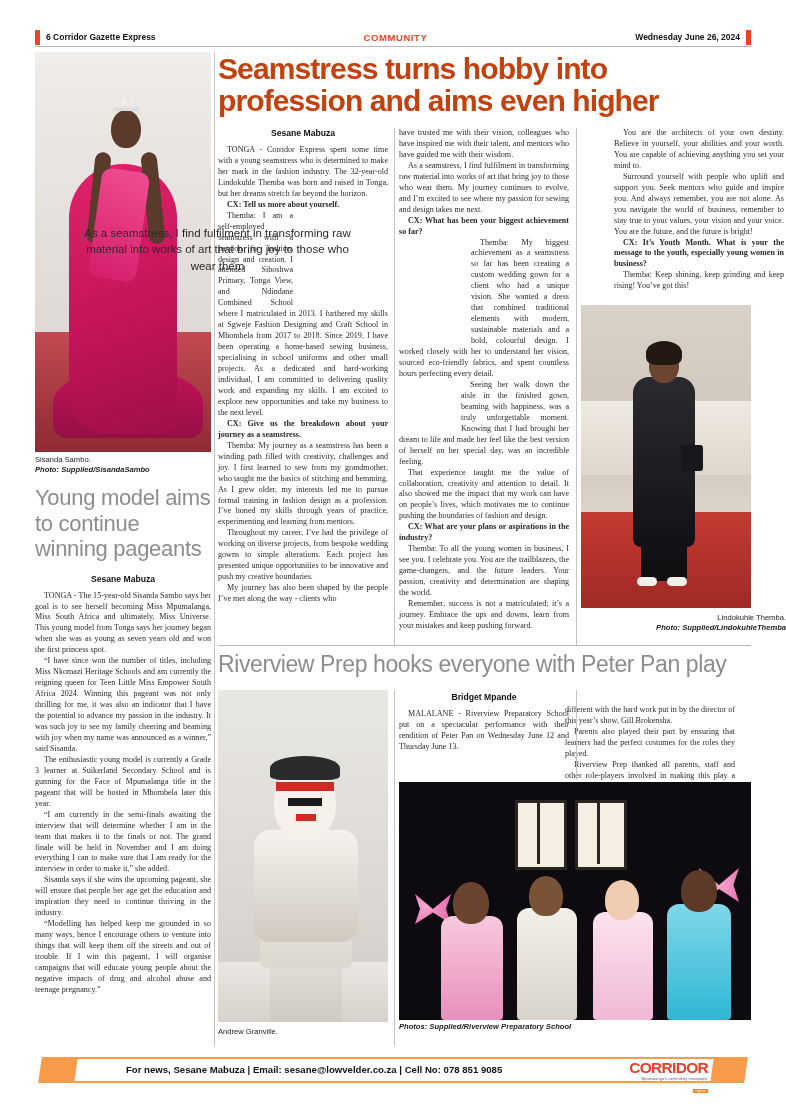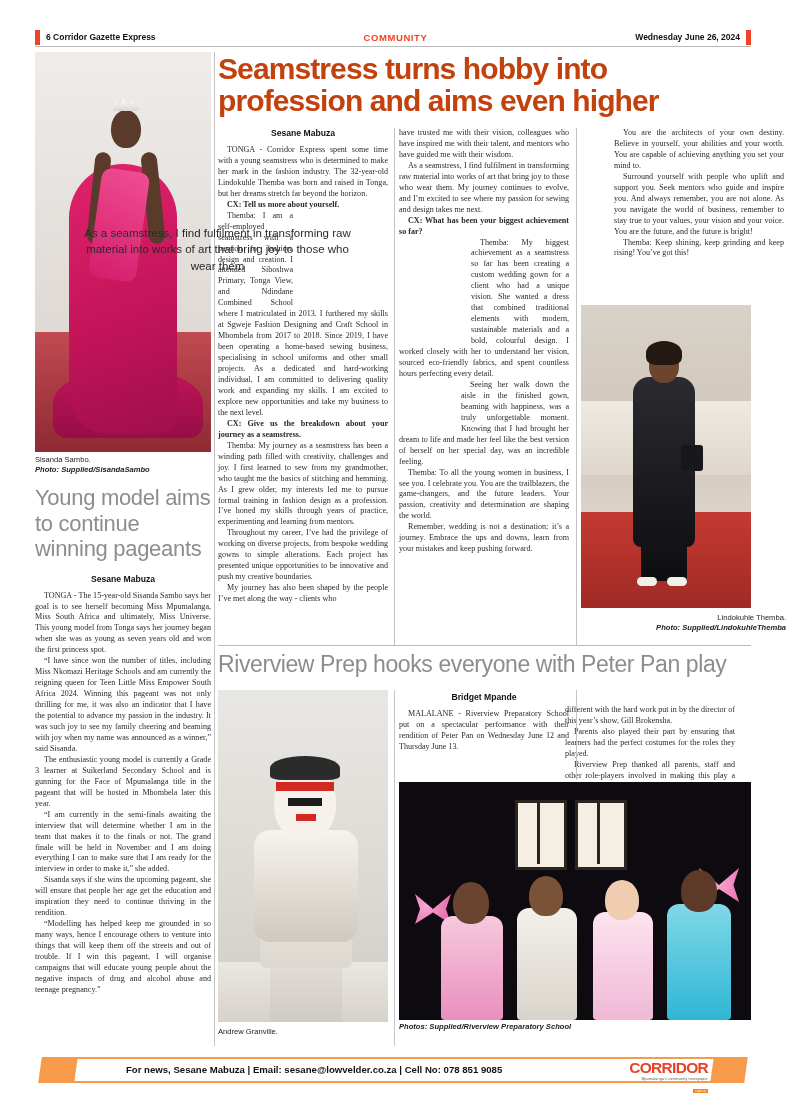--- a/index.html
+++ b/index.html
@@ -429,21 +429,21 @@
 
     <div class="sec-head">Young model aims to continue winning pageants</div>
 
     <div class="byline">Sesane Mabuza</div>
 
     <div class="body-col">
       <p>TONGA - The 15-year-old Sisanda Sambo says her goal is to see herself becoming Miss Mpumalanga, Miss South Africa and ultimately, Miss Universe. This young model from Tonga says her journey began when she was as young as seven years old and won the first princess spot.</p>
       <p>“I have since won the number of titles, including Miss Nkomazi Heritage Schools and am currently the reigning queen for Teen Little Miss Empower South Africa 2024. Winning this pageant was not only thrilling for me, it was also an indicator that I have the potential to advance my passion in the industry. It was such joy to see my family cheering and beaming with joy when my name was announced as a winner,” said Sisanda.</p>
       <p>The enthusiastic young model is currently a Grade 3 learner at Suikerland Secondary School and is gunning for the Face of Mpumalanga title in the pageant that will be hosted in Mbombela later this year.</p>
       <p>“I am currently in the semi-finals awaiting the interview that will determine whether I am in the team that makes it to the finals or not. The grand finale will be held in November and I am doing everything I can to make sure that I am ready for the interview in order to make it,” she added.</p>
-      <p>Sisanda says if she wins the upcoming pageant, she will ensure that people her age get the education and inspiration they need to continue thriving in the rendition.</p>
+      <p>Sisanda says if she wins the upcoming pageant, she will ensure that people her age get the education and inspiration they need to continue thriving in the industry.</p>
       <p>“Modelling has helped keep me grounded in so many ways, hence I encourage others to venture into things that will keep them off the streets and out of trouble. If I win this pageant, I will organise campaigns that will educate young people about the negative impacts of drug and alcohol abuse and teenage pregnancy.”</p>
     </div>
   </div>
 
   <div class="vrule" style="left:214px; top:52px; height:994px;"></div>
 
   <div class="main-head">Seamstress turns hobby into profession and aims even higher</div>
 
   <div class="main-cols">
 
@@ -460,29 +460,32 @@
       </div>
     </div>
 
     <div class="mcol c2">
       <div class="body-col">
         <p class="noind">have trusted me with their vision, colleagues who have inspired me with their talent, and mentors who have guided me with their wisdom.</p>
         <p>As a seamstress, I find fulfilment in transforming raw material into works of art that bring joy to those who wear them. My journey continues to evolve, and I’m excited to see where my passion for sewing and design takes me next.</p>
         <p class="sub">CX: What has been your biggest achievement so far?</p>
         <p><span class="wrap-right"></span><span>Themba: My biggest achievement as a seamstress so far has been creating a custom wedding gown for a client who had a unique vision. She wanted a dress that combined traditional elements with modern, sustainable materials and a bold, colourful design. I worked closely with her to understand her vision, sourced eco-friendly fabrics, and spent countless hours perfecting every detail.</span></p>
         <p><span class="wrap-right2"></span><span>Seeing her walk down the aisle in the finished gown, beaming with happiness, was a truly unforgettable moment. Knowing that I had brought her dream to life and made her feel like the best version of herself on her special day, was an incredible feeling.</span></p>
+        <p>That experience taught me the value of collaboration, creativity and attention to detail. It also showed me the impact that my work can have on people’s lives, which motivates me to continue pushing the boundaries of fashion and design.</p>
+        <p class="sub">CX: What are your plans or aspirations in the industry?</p>
         <p>Themba: To all the young women in business, I see you. I celebrate you. You are the trailblazers, the game-changers, and the future leaders. Your passion, creativity and determination are shaping the world.</p>
-        <p>Remember, wedding is not a destination; it’s a journey. Embrace the ups and downs, learn from your mistakes and keep pushing forward.</p>
+        <p>Remember, success is not a matriculated; it’s a journey. Embrace the ups and downs, learn from your mistakes and keep pushing forward.</p>
       </div>
     </div>
 
     <div class="mcol c3">
       <div class="body-col">
         <p>You are the architects of your own destiny. Believe in yourself, your abilities and your worth. You are capable of achieving anything you set your mind to.</p>
         <p>Surround yourself with people who uplift and support you. Seek mentors who guide and inspire you. And always remember, you are not alone. As you navigate the world of business, remember to stay true to your values, your vision and your voice. You are the future, and the future is bright!</p>
+        <p class="sub">CX: It’s Youth Month. What is your the message to the youth, especially young women in business?</p>
         <p>Themba: Keep shining, keep grinding and keep rising! You’ve got this!</p>
       </div>
     </div>
   </div>
 
   <div class="pullquote">As a seamstress, I find fulfilment in transforming raw material into works of art that bring joy to those who wear them</div>
 
   <div class="themba-photo">
     <div class="ph th-bg"></div>
     <div class="ph th-chairs"></div>

